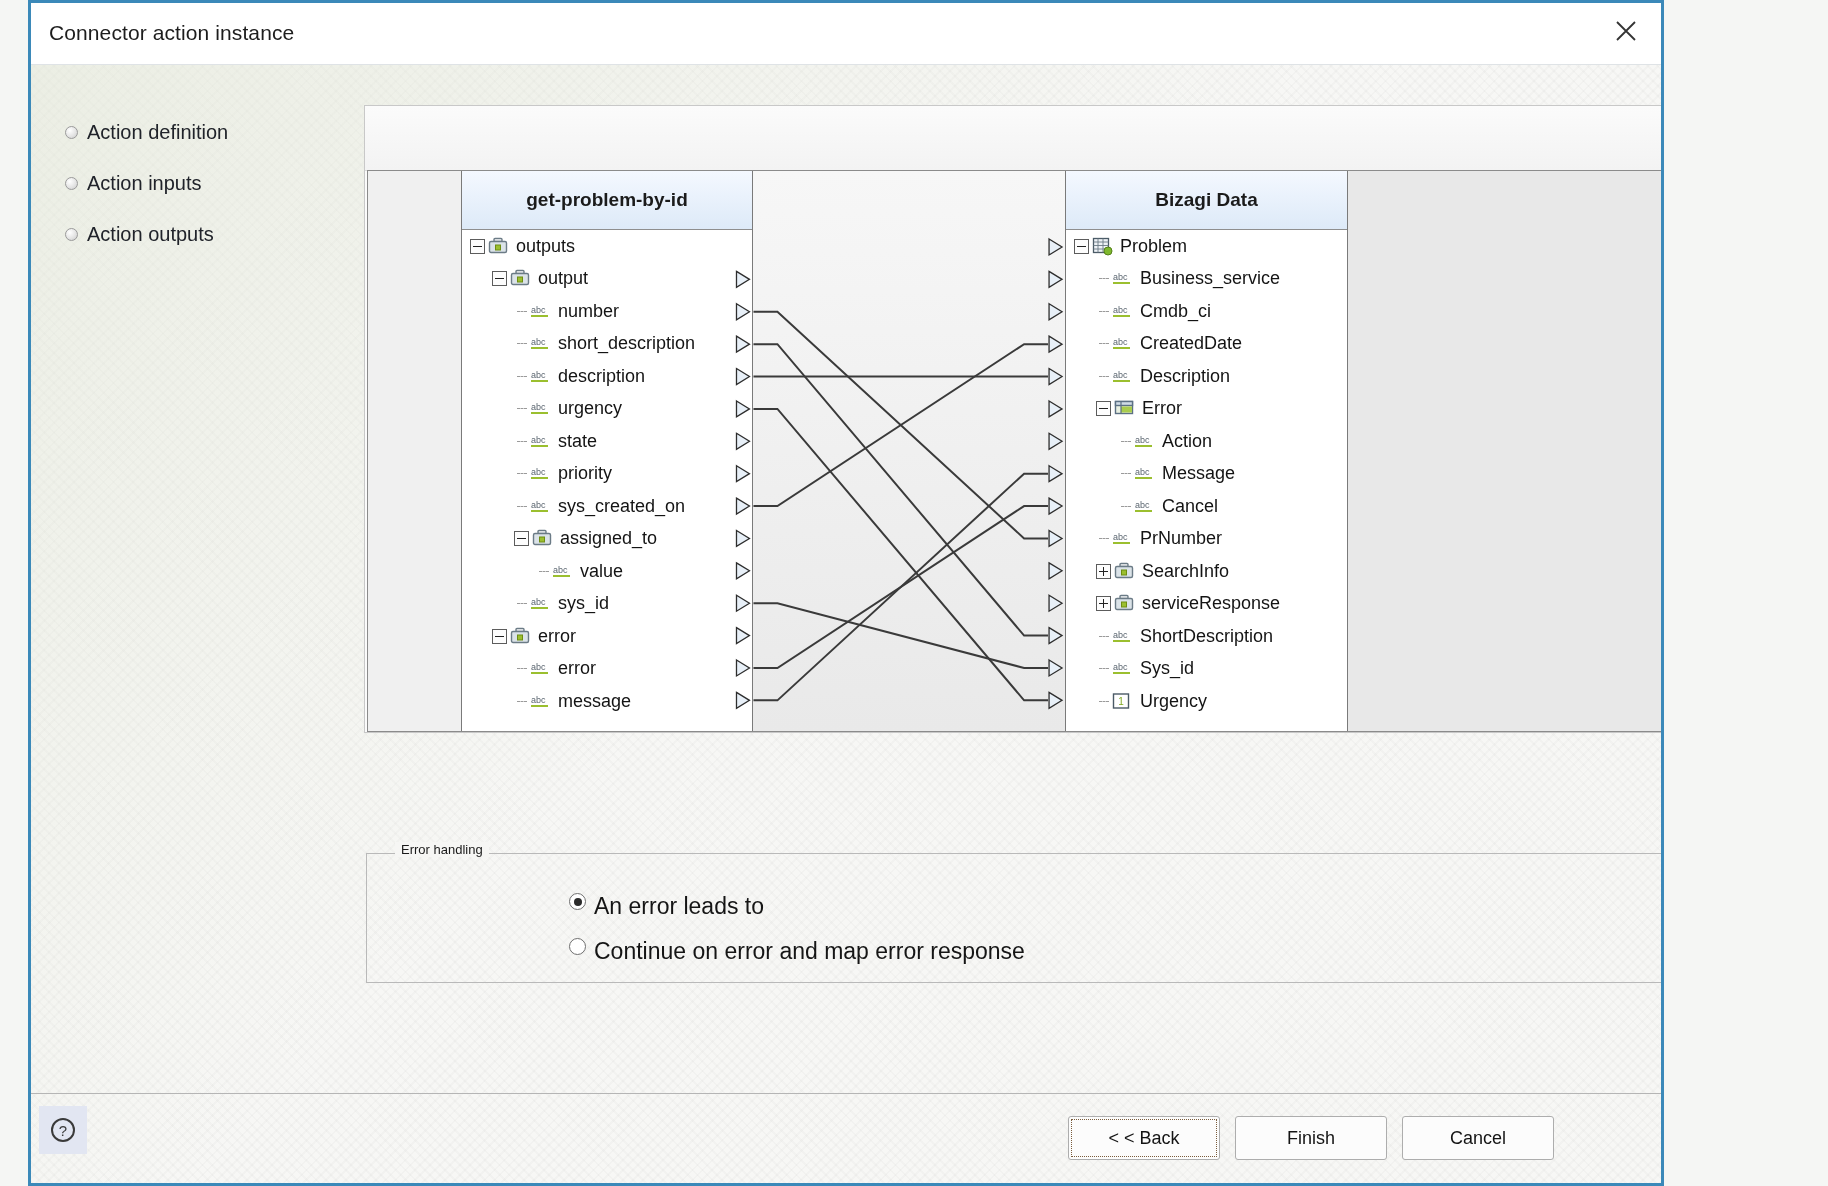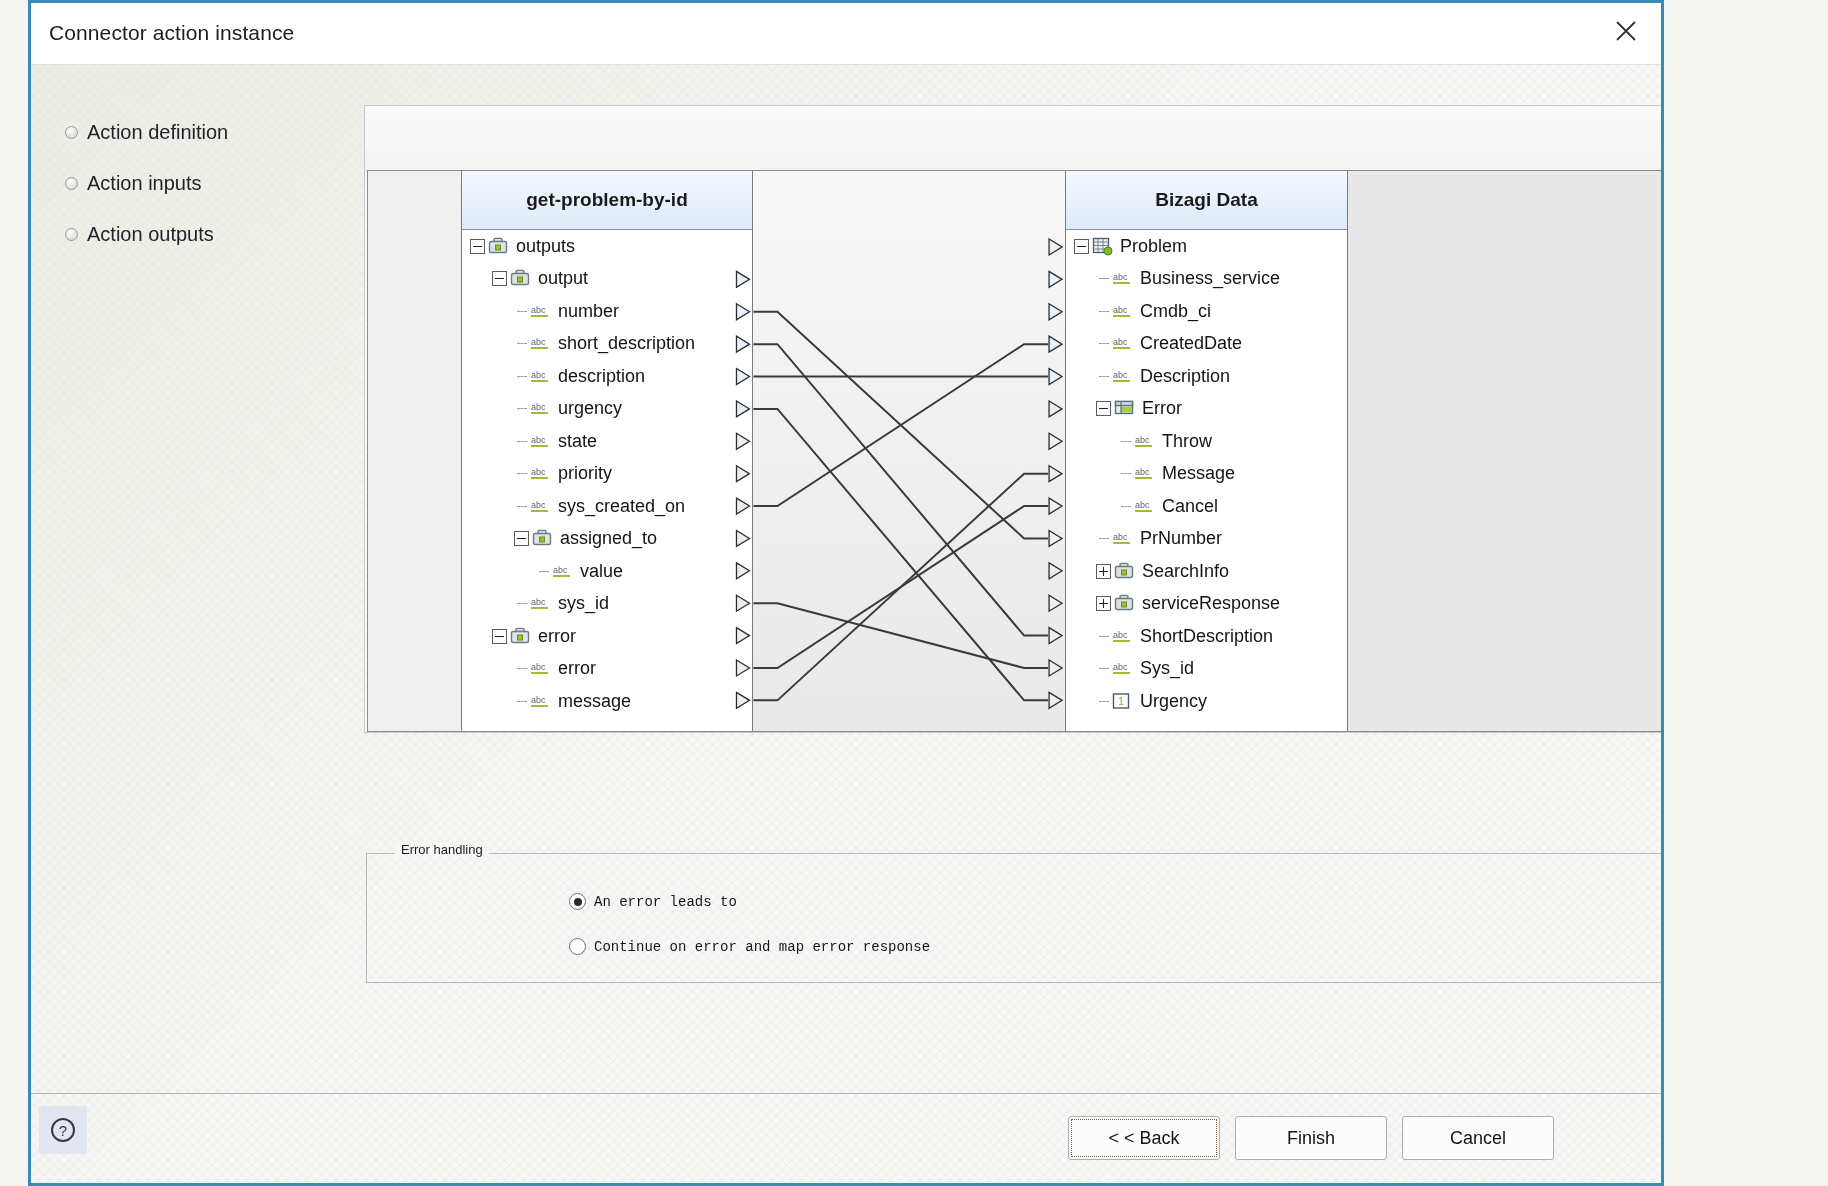--- a/index.html
+++ b/index.html
@@ -280,26 +280,24 @@
     position: absolute;
     left: 28px; top: -12px;
     background: #f6f6f4;
     padding: 0 6px;
     font-size: 13px;
     color: #1a1a1a;
   }
   .radio-row {
     position: absolute;
     display: flex;
-    align-items: center;
     gap: 8px;
-    font-size: 14px;
+    font-size: 23px;
     color: #151515;
     cursor: pointer;
-    font-family: Liberation Mono, monospace;
   }
   #radio-throw { left: 202px; top: 39px; }
   #radio-continue { left: 202px; top: 84px; }
   .radio {
     width: 17px; height: 17px;
     flex: 0 0 17px;
     border-radius: 50%;
     border: 1px solid #6f6f6f;
     background: #fff;
     position: relative;
@@ -679,21 +677,21 @@
                 </div>
                 <div class="tree-row">
                   <span class="indent" style="width: 52px;"></span>
                   <span class="stub"></span>
                   <span class="ic">
                     <svg width="21" height="19" viewBox="0 0 21 19">
                       <text x="1" y="11" font-family="Liberation Sans, sans-serif" font-size="9" fill="#5b6670">abc</text>
                       <rect x="1" y="13" width="17" height="2" fill="#9bbf2f"></rect>
                     </svg>
                   </span>
-                  <span class="row-label">Throw</span>
+                  <span class="row-label">Action</span>
                 </div>
                 <div class="tree-row">
                   <span class="indent" style="width: 52px;"></span>
                   <span class="stub"></span>
                   <span class="ic">
                     <svg width="21" height="19" viewBox="0 0 21 19">
                       <text x="1" y="11" font-family="Liberation Sans, sans-serif" font-size="9" fill="#5b6670">abc</text>
                       <rect x="1" y="13" width="17" height="2" fill="#9bbf2f"></rect>
                     </svg>
                   </span>

